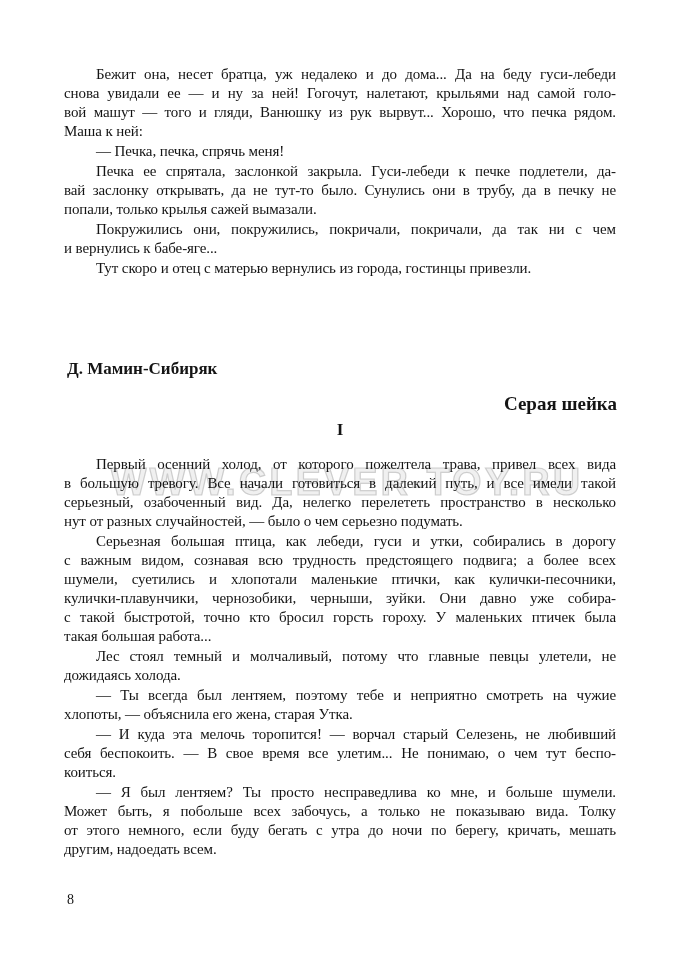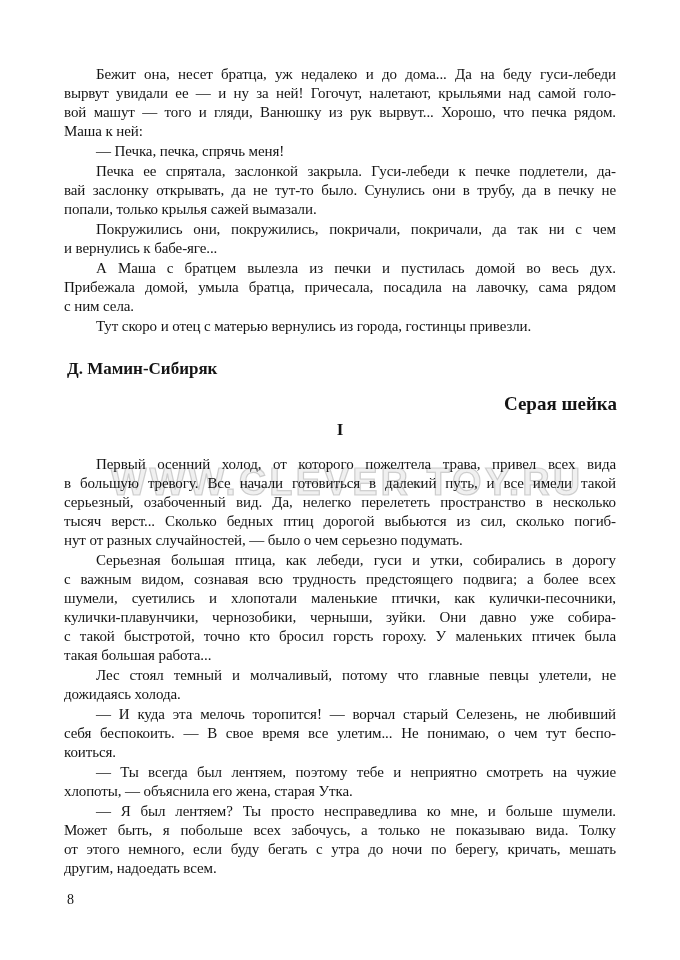--- a/index.html
+++ b/index.html
@@ -90,80 +90,74 @@
 </style>
 </head>
 <body>
 
 <div class="page">
   <div class="watermark">WWW.CLEVER-TOY.RU</div>
 
   <div class="text-block block-a">
       <div class="para">
         <div class="line first">Бежит она, несет братца, уж недалеко и до дома... Да на беду гуси-лебеди</div>
-        <div class="line">вырвут увидали ее — и ну за ней! Гогочут, налетают, крыльями над самой голо-</div>
+        <div class="line">снова увидали ее — и ну за ней! Гогочут, налетают, крыльями над самой голо-</div>
         <div class="line">вой машут — того и гляди, Ванюшку из рук вырвут... Хорошо, что печка рядом.</div>
         <div class="line last">Маша к ней:</div>
       </div>
       <div class="para">
         <div class="line first last">— Печка, печка, спрячь меня!</div>
       </div>
       <div class="para">
         <div class="line first">Печка ее спрятала, заслонкой закрыла. Гуси-лебеди к печке подлетели, да-</div>
         <div class="line">вай заслонку открывать, да не тут-то было. Сунулись они в трубу, да в печку не</div>
         <div class="line last">попали, только крылья сажей вымазали.</div>
       </div>
       <div class="para">
         <div class="line first">Покружились они, покружились, покричали, покричали, да так ни с чем</div>
         <div class="line last">и вернулись к бабе-яге...</div>
-      </div>
-      <div class="para">
-        <div class="line first">А Маша с братцем вылезла из печки и пустилась домой во весь дух.</div>
-        <div class="line">Прибежала домой, умыла братца, причесала, посадила на лавочку, сама рядом</div>
-        <div class="line last">с ним села.</div>
       </div>
       <div class="para">
         <div class="line first last">Тут скоро и отец с матерью вернулись из города, гостинцы привезли.</div>
       </div>
     </div>
 
   <div class="author">Д. Мамин-Сибиряк</div>
 
   <div class="title">Серая шейка</div>
 
   <div class="chapter">I</div>
 
   <div class="text-block block-b">
       <div class="para">
         <div class="line first">Первый осенний холод, от которого пожелтела трава, привел всех вида</div>
         <div class="line">в большую тревогу. Все начали готовиться в далекий путь, и все имели такой</div>
         <div class="line">серьезный, озабоченный вид. Да, нелегко перелететь пространство в несколько</div>
-        <div class="line">тысяч верст... Сколько бедных птиц дорогой выбьются из сил, сколько погиб-</div>
         <div class="line last">нут от разных случайностей, — было о чем серьезно подумать.</div>
       </div>
       <div class="para">
         <div class="line first">Серьезная большая птица, как лебеди, гуси и утки, собирались в дорогу</div>
         <div class="line">с важным видом, сознавая всю трудность предстоящего подвига; а более всех</div>
         <div class="line">шумели, суетились и хлопотали маленькие птички, как кулички-песочники,</div>
         <div class="line">кулички-плавунчики, чернозобики, черныши, зуйки. Они давно уже собира-</div>
         <div class="line">с такой быстротой, точно кто бросил горсть гороху. У маленьких птичек была</div>
         <div class="line last">такая большая работа...</div>
       </div>
       <div class="para">
         <div class="line first">Лес стоял темный и молчаливый, потому что главные певцы улетели, не</div>
         <div class="line last">дожидаясь холода.</div>
       </div>
       <div class="para">
+        <div class="line first">— Ты всегда был лентяем, поэтому тебе и неприятно смотреть на чужие</div>
+        <div class="line last">хлопоты, — объяснила его жена, старая Утка.</div>
+      </div>
+      <div class="para">
         <div class="line first">— И куда эта мелочь торопится! — ворчал старый Селезень, не любивший</div>
         <div class="line">себя беспокоить. — В свое время все улетим... Не понимаю, о чем тут беспо-</div>
         <div class="line last">коиться.</div>
-      </div>
-      <div class="para">
-        <div class="line first">— Ты всегда был лентяем, поэтому тебе и неприятно смотреть на чужие</div>
-        <div class="line last">хлопоты, — объяснила его жена, старая Утка.</div>
       </div>
       <div class="para">
         <div class="line first">— Я был лентяем? Ты просто несправедлива ко мне, и больше шумели.</div>
         <div class="line">Может быть, я побольше всех забочусь, а только не показываю вида. Толку</div>
         <div class="line">от этого немного, если буду бегать с утра до ночи по берегу, кричать, мешать</div>
         <div class="line last">другим, надоедать всем.</div>
       </div>
     </div>
 
   <div class="page-number">8</div>

